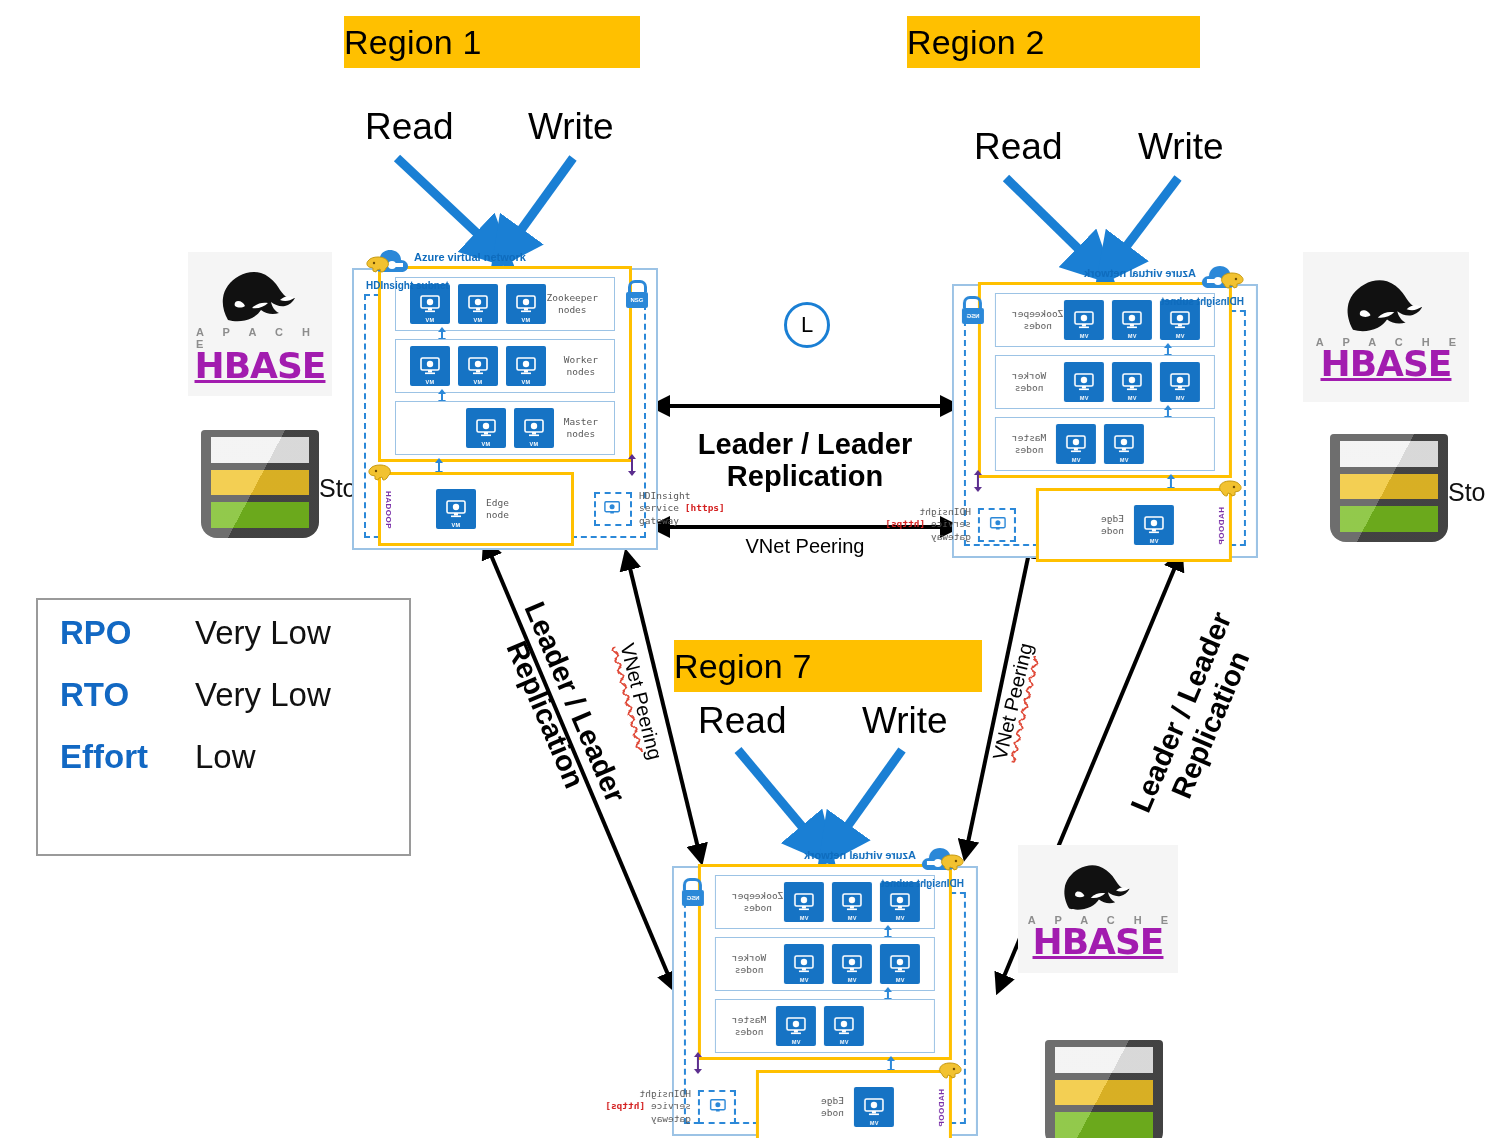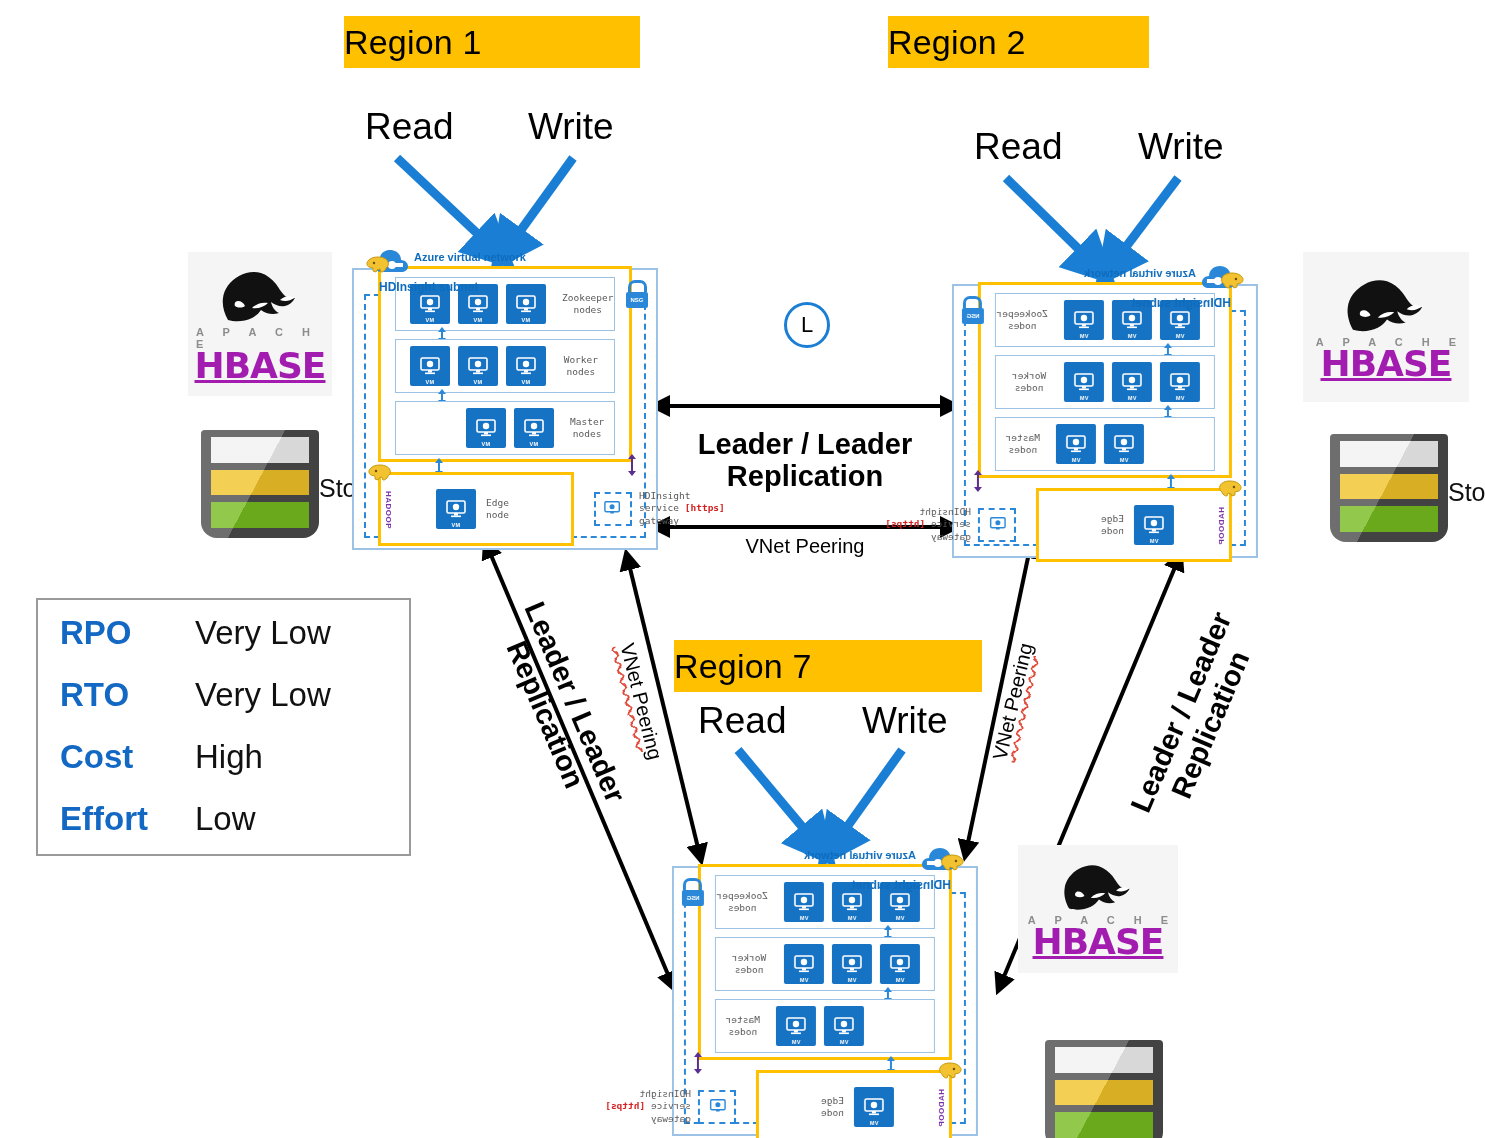--- a/index.html
+++ b/index.html
@@ -80,22 +80,22 @@
   .vnet-box{
     position:absolute;left:0;top:18px;width:100%;height:calc(100% - 18px);
     border:2px solid #9cc3e5;box-sizing:border-box;background:#fff;
   }
   .vnet-title{
     position:absolute;left:62px;top:1px;font-size:11px;font-weight:bold;
     color:#0f6cbd;white-space:nowrap;z-index:4;
   }
   .cloud-ico{position:absolute;left:20px;top:0px;z-index:4;}
   .subnet-title{
-    position:absolute;left:14px;top:30px;font-size:12px;font-weight:bold;
-    color:#0f6cbd;white-space:nowrap;z-index:4;margin-left:13px;
+    position:absolute;left:14px;top:30px;font-size:10px;font-weight:bold;
+    color:#0f6cbd;white-space:nowrap;z-index:4;
   }
   .subnet-box{
     position:absolute;left:12px;top:44px;right:12px;bottom:12px;
     border:2px dashed #2b88d8;box-sizing:border-box;
   }
   .nsg{position:absolute;right:10px;top:30px;z-index:5;}
   .nsg .body{
     width:22px;height:16px;background:#2b88d8;border-radius:2px;
     display:flex;align-items:center;justify-content:center;
     font-size:6px;color:#fff;font-weight:bold;
@@ -104,21 +104,21 @@
     width:13px;height:9px;border:3px solid #2b88d8;border-bottom:0;
     border-radius:7px 7px 0 0;margin:0 auto;
   }
   .core-box{
     position:absolute;left:26px;top:16px;right:26px;height:196px;
     border:3px solid #FFC000;box-sizing:border-box;background:#fff;
   }
   .node-row{
     position:absolute;left:14px;right:14px;height:54px;
     border:1.5px solid #9cc3e5;box-sizing:border-box;
-    display:flex;align-items:center;background:#fff;gap:16px;
+    display:flex;align-items:center;background:#fff;
   }
   .node-row .vms{display:flex;gap:8px;margin-left:14px;}
   .node-row .vms.center{margin-left:70px;}
   .node-row .rowlabel{
     margin-left:auto;margin-right:16px;font-size:9.5px;color:#595959;
     text-align:center;line-height:1.25;font-family:"DejaVu Sans Mono",monospace;
   }
   .vm{
     width:40px;height:40px;background:#1673c4;border-radius:2px;
     position:relative;display:flex;align-items:center;justify-content:center;
@@ -191,21 +191,21 @@
   <line x1="1030" y1="548" x2="966" y2="852" stroke="#000" stroke-width="4" marker-end="url(#blkhead)" marker-start="url(#blktail)"></line>
   <line x1="1178" y1="560" x2="1000" y2="986" stroke="#000" stroke-width="4" marker-end="url(#blkhead)" marker-start="url(#blktail)"></line>
 </svg>
 
 <div class="abs region-banner" style="left:344px;top:16px;width:296px;">
   <span>Region 1</span>
 </div>
 <div class="abs rw-label" style="left:365px;top:108px;">Read</div>
 <div class="abs rw-label" style="left:528px;top:108px;">Write</div>
 
-<div class="abs region-banner" style="left:888px;top:16px;width:261px;">
+<div class="abs region-banner" style="left:907px;top:16px;width:293px;">
   <span>Region 2</span>
 </div>
 <div class="abs rw-label" style="left:974px;top:128px;">Read</div>
 <div class="abs rw-label" style="left:1138px;top:128px;">Write</div>
 
 <div class="abs region-banner" style="left:674px;top:640px;width:308px;">
   <span>Region 7</span>
 </div>
 <div class="abs rw-label" style="left:698px;top:702px;">Read</div>
 <div class="abs rw-label" style="left:862px;top:702px;">Write</div>
@@ -233,24 +233,20 @@
 <div class="abs vnet-label sp" style="left:923px;top:690px;width:180px;transform:rotate(-77deg);transform-origin:50% 50%;">VNet Peering</div>
 
 <div class="abs metrics" style="left:36px;top:598px;width:375px;height:258px;">
   <div class="metrics-row">
     <div class="metrics-key">RPO</div>
     <div class="metrics-val">Very Low</div>
   </div>
   <div class="metrics-row">
     <div class="metrics-key">RTO</div>
     <div class="metrics-val">Very Low</div>
-  </div>
-  <div class="metrics-row">
-    <div class="metrics-key">Cost</div>
-    <div class="metrics-val">High</div>
   </div>
   <div class="metrics-row">
     <div class="metrics-key">Effort</div>
     <div class="metrics-val">Low</div>
   </div>
 </div>
 
 <div class="abs hbase" style="left:188px;top:252px;width:144px;height:144px;">
   <svg width="104" height="62" viewBox="0 0 104 62">
     <path fill="#111" d="M20 56c-4-7-6-15-5-22 1-9 7-17 16-22 7-4 15-5 22-3 6 2 11 6 15 11 3 4 5 8 8 11 3 3 7 4 11 3-2 4-6 7-10 8-5 1-10-1-14-4 1 5 4 9 8 11-6 2-13 1-18-3-2 3-5 6-9 8-8 4-17 4-24 2z"></path>

